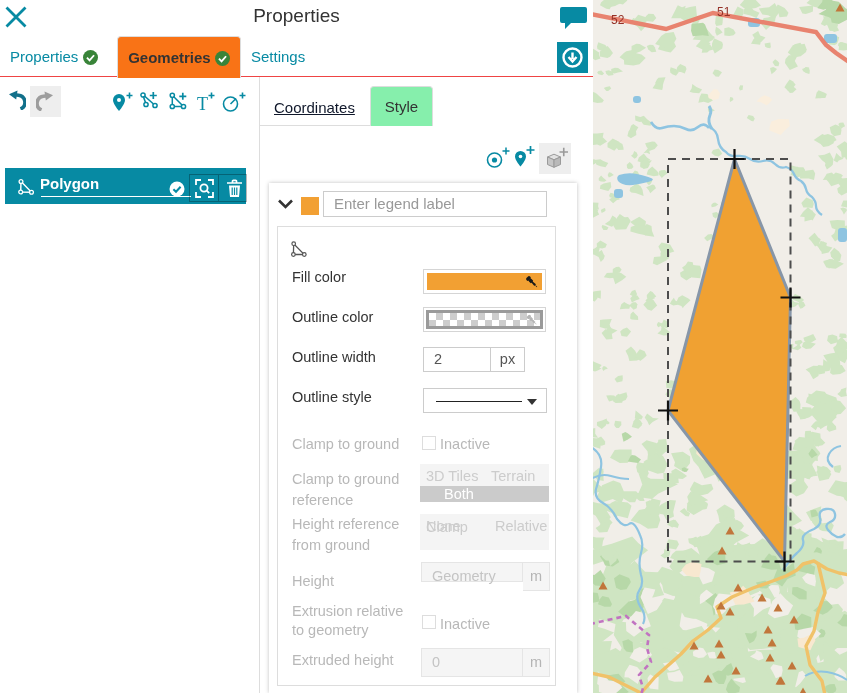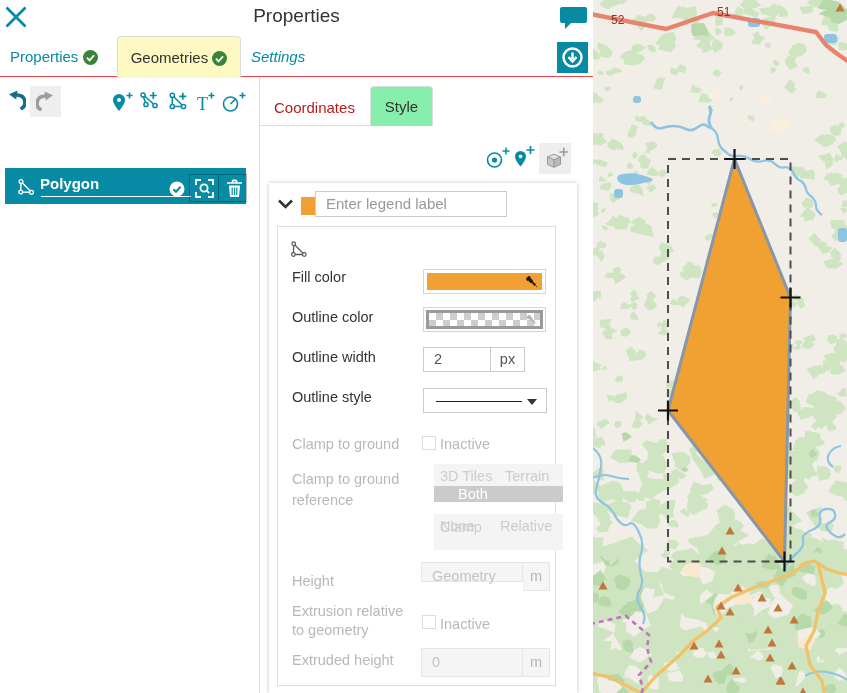--- a/index.html
+++ b/index.html
@@ -9,54 +9,54 @@
   #panel { position:absolute; left:0; top:0; width:593px; height:693px; background:#fff; }
   
   #hdr-title { position:absolute; left:0; right:0; top:5px; text-align:center; font-size:19px; color:#333; }
   #btn-close { position:absolute; left:4px; top:5px; width:24px; height:24px; }
   #icon-comment { position:absolute; left:560px; top:7px; }
   
   #tabbar { position:absolute; left:0; top:36px; width:593px; height:41px; border-bottom:1px solid #ef4444; }
   .mtab { position:absolute; top:0; height:41px; font-size:15px; line-height:41px; white-space:nowrap; }
   .mtab .chk { display:inline-block; vertical-align:-3px; }
   #tab-prop { left:10px; color:#078aa3; }
-  #tab-geom { left:117px; width:124px; text-align:center; background:#fef9c3; border:1px solid #ddd; border-bottom:none; border-radius:4px 4px 0 0; height:42px; color:#333; }
-  #tab-set  { left:251px; color:#078aa3;font-style:italic; }
+  #tab-geom { left:117px; width:124px; text-align:center; background:#f97316; border:1px solid #ddd; border-bottom:none; border-radius:4px 4px 0 0; height:42px; color:#333;font-weight:bold; }
+  #tab-set  { left:251px; color:#078aa3; }
   #btn-download { position:absolute; left:557px; top:42px; width:31px; height:31px; background:#078aa3; }
   
   .tool { position:absolute; }
   #redo-box { position:absolute; left:30px; top:86px; width:31px; height:31px; background:#eee; }
   
   #geom-item { position:absolute; left:5px; top:124px; width:241px; height:36px; background:#078aa3; color:#fff;margin-top:44px; }
   #geom-item .name { position:absolute; left:35px; top:7px; font-size:15px; font-weight:bold; }
   #geom-item .uline { position:absolute; left:36px; top:28px; width:150px; height:0; border-bottom:1.5px solid #fff; }
   #geom-item .btn1 { position:absolute; left:184px; top:6px; width:29px; height:28px; border:1px solid rgba(0,0,0,.28); border-right:none; }
   #geom-item .btn2 { position:absolute; left:213px; top:6px; width:29px; height:28px; border:1px solid rgba(0,0,0,.28); }
   
   #rcol { position:absolute; left:259px; top:77px; width:334px; height:616px; border-left:1px solid #ddd; background:#fff; }
   
   #stabs { position:absolute; left:0; top:9px; width:334px; height:40px; }
   #stabs .line { position:absolute; left:0; top:39px; width:110px; border-bottom:1px solid #ddd; }
-  #coord-t { position:absolute; left:14px; top:13px; font-size:15px; color:#b91c1c; }
+  #coord-t { position:absolute; left:14px; top:13px; font-size:15px; color:#0f172a;text-decoration:underline; }
   #style-t { position:absolute; left:110px; top:0px; width:63px; height:40px; background:#86efac; border:1px solid #ddd; border-bottom:none; border-radius:4px 4px 0 0; text-align:center; line-height:40px; font-size:15px; color:#333; }
   
   #stools { position:absolute; left:0; top:66px; width:334px; height:31px; }
   #stool-cube { position:absolute; left:279px; top:0px; width:32px; height:31px; background:#eee; }
   
   #card { position:absolute; left:9px; top:106px; width:308px; height:510px; background:#fff; box-shadow:0 0 4px rgba(0,0,0,.25); }
   #legend-swatch { position:absolute; left:32px; top:14px; width:18px; height:18px; background:#f2a033; }
-  #legend-input { position:absolute; left:46px; top:8px; width:192px; height:26px; border:1px solid #ccc; font-size:15px; color:#999; line-height:24px; padding-left:10px; background:#fff; }
+  #legend-input { position:absolute; left:54px; top:8px; width:224px; height:26px; border:1px solid #ccc; font-size:15px; color:#999; line-height:24px; padding-left:10px; background:#fff; }
   #fields { position:absolute; left:8px; top:43px; width:279px; height:460px; border:1px solid #ddd; background:#fff; }
   
   .flabel { position:absolute; left:14px; font-size:14.5px; color:#333; }
   .flabel.dis { color:#b8b8b8; }
   .colorbox { position:absolute; left:145px; width:123px; height:25px; border:1px solid #d5d5d5; background:#fff; }
   .inp { border:1px solid #ccc; background:#fff; font-size:14.5px; color:#555; }
   .addon { border:1px solid #ccc; border-left:none; background:#fff; font-size:14.5px; color:#555; text-align:center; }
-  .seg { position:absolute; left:142px; width:129px; background:#f4f4f4; color:#c6c6c6; font-size:14.5px;margin-left:14px; }
+  .seg { position:absolute; left:142px; width:129px; background:#f4f4f4; color:#c6c6c6; font-size:14.5px; }
   .chkbox { position:absolute; width:14px; height:14px; border:1px solid #ddd; background:#fff; }
   .seg .b { position:absolute; font-size:14.5px; color:#ccc; }
   .bothbar { position:absolute; left:0; top:22px; width:129px; height:16px; background:#cbcbcb; color:#fff; font-size:14.5px; line-height:16px; padding-left:24px; }
   .dinp { position:absolute; background:#f5f5f5; border:1px solid #e5e5e5; color:#c4c4c4; font-size:14.5px; }
   .daddon { position:absolute; background:#f5f5f5; border:1px solid #e5e5e5; border-left:none; color:#b5b5b5; font-size:14.5px; text-align:center; }
   #checker { background:repeating-conic-gradient(#cdcdcd 0% 25%, #fff 0% 50%); background-size:14px 14px; background-color:#fff; }
 </style>
 </head>
 <body>
 <div id="app">
@@ -782,23 +782,24 @@
           </div>
           <div class="flabel dis" style="top:209px">Clamp to ground</div>
           <div class="chkbox" style="left:144px;top:209px"></div>
           <div class="flabel dis" style="left:162px;top:209px">Inactive</div>
           <div class="flabel dis" style="top:242px;line-height:21px">Clamp to ground<br>reference</div>
           <div class="seg" style="top:237px;height:38px">
             <span class="b" style="left:6px;top:4px">3D Tiles</span>
             <span class="b" style="left:71px;top:4px">Terrain</span>
             <div class="bothbar">Both</div>
           </div>
+          <div class="flabel dis" style="top:287px;line-height:21px">Height reference<br>from ground</div>
           <div class="seg" style="top:287px;height:36px">
             <span class="b" style="left:6px;top:4px">None</span>
-            <span class="b" style="left:66px;top:4px">Relative</span>
+            <span class="b" style="left:75px;top:4px">Relative</span>
             <span class="b" style="left:6px;top:5px">Clamp</span>
           </div>
           <div class="flabel dis" style="top:346px">Height</div>
           <div class="dinp" style="left:143px;top:335px;width:102px;height:20px;line-height:27px;padding-left:10px">Geometry</div>
           <div class="daddon" style="left:245px;top:335px;width:27px;height:29px;line-height:27px">m</div>
           <div class="flabel dis" style="top:375px;line-height:19px">Extrusion relative<br>to geometry</div>
           <div class="chkbox" style="left:144px;top:388px"></div>
           <div class="flabel dis" style="left:162px;top:389px">Inactive</div>
           <div class="flabel dis" style="top:425px">Extruded height</div>
           <div class="dinp" style="left:143px;top:421px;width:102px;height:29px;line-height:27px;padding-left:10px">0</div>

